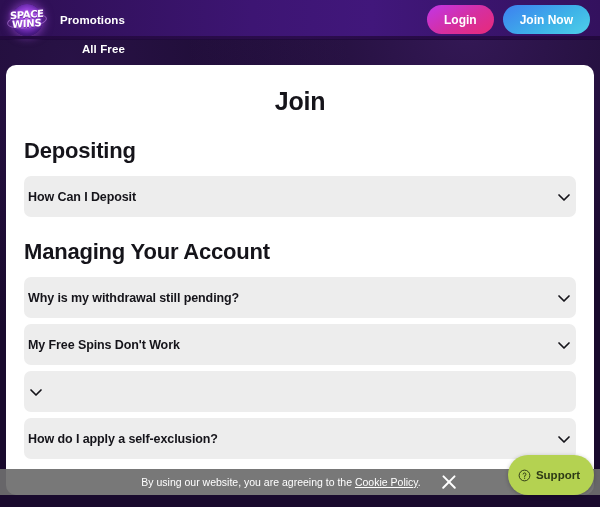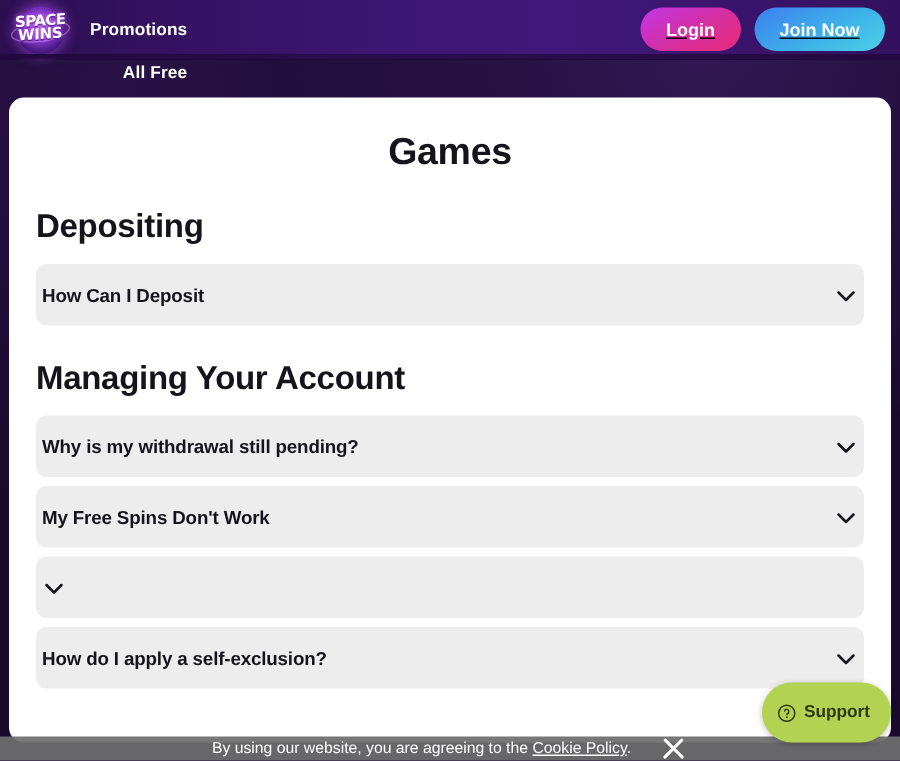--- a/index.html
+++ b/index.html
@@ -64,21 +64,21 @@
 
   .nav { display:flex; align-items:flex-end; gap:17px; margin-left:10px;flex-direction:column; }
   .nav a {
     color:#ffffff; text-decoration:none;
     font-size:11.5px; font-weight:600; letter-spacing:0.1px;
     white-space:nowrap;
   }
 
   .hdr-actions {
     margin-left:auto; margin-right:10px;
-    display:flex; align-items:center; gap:9px;text-decoration:underline;
+    display:flex; align-items:center; gap:9px;
   }
   .btn-login, .btn-join {
     border:none; cursor:pointer;
     color:#ffffff;
     font-family:"Liberation Sans", sans-serif;
     font-size:12px; font-weight:700;
     border-radius:999px;
     height:29px; padding:0 17px;
     display:flex; align-items:center; justify-content:center;
     white-space:nowrap;
@@ -123,22 +123,22 @@
   .acc-label {
     font-size:12.5px; font-weight:700;
     color:#15141a;
     letter-spacing:-0.1px;
     flex:1 1 auto;
   }
   .chev { flex:0 0 auto; width:16px; height:16px; display:block; }
 
   
   .cookie-bar {
-    position:absolute; left:0; bottom:0;
-    width:600px; height:16px;
+    position:absolute; left:0; bottom:12px;
+    width:600px; height:26px;
     background:rgba(110,110,110,0.93);
     display:flex; align-items:center; justify-content:center;
     gap:18px;
   }
   .cookie-text {
     font-size:10.5px; color:#ffffff; font-weight:400;
     white-space:nowrap;
   }
   .cookie-link { color:#ffffff; text-decoration:underline; }
   .cookie-close {
@@ -192,21 +192,21 @@
 
     <div class="hdr-actions">
       <button class="btn-login">Login</button>
       <button class="btn-join">Join Now</button>
     </div>
   </div>
 
   <div class="card">
     <div class="card-inner">
 
-      <div class="page-title">Games</div>
+      <div class="page-title">Join</div>
 
       <div class="section">
         <div class="section-title">Depositing</div>
 
         <div class="acc-item">
           <span class="acc-label">How Can I Deposit</span>
           <svg class="chev" viewBox="0 0 16 16" fill="none">
             <path d="M3 6 L8 11 L13 6" stroke="#15141a" stroke-width="1.7" stroke-linecap="round" stroke-linejoin="round"></path>
           </svg>
         </div>

